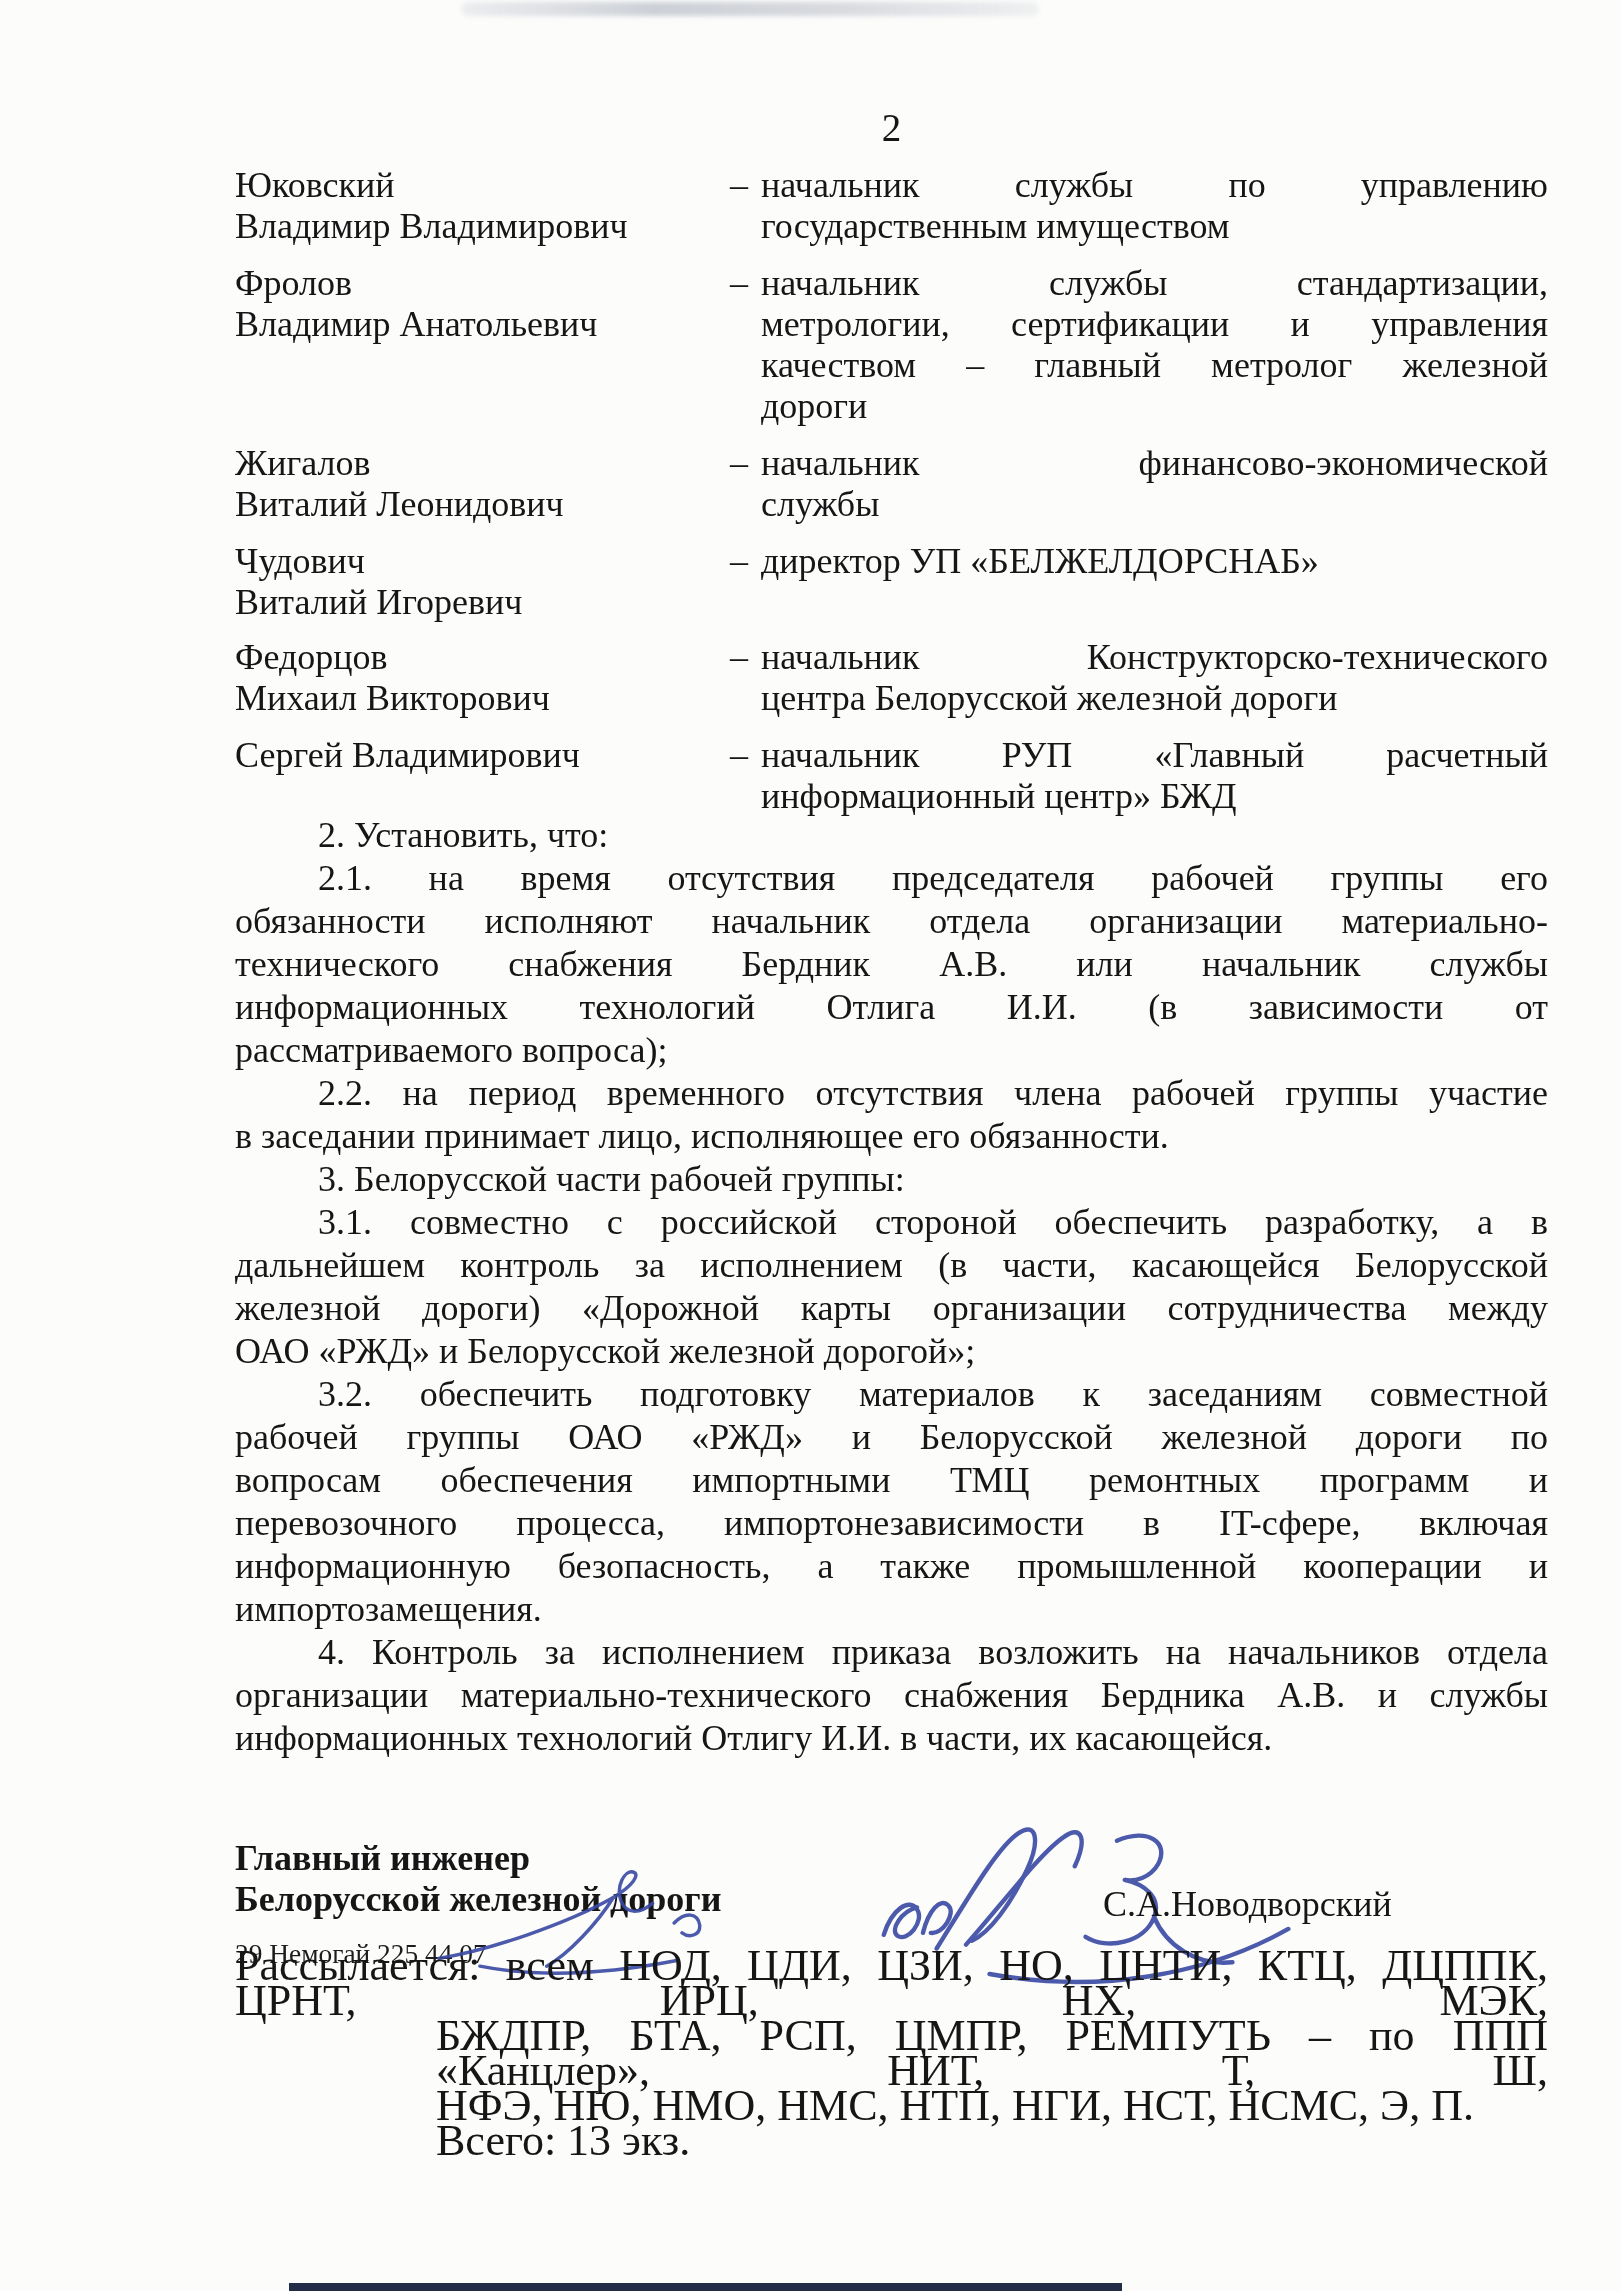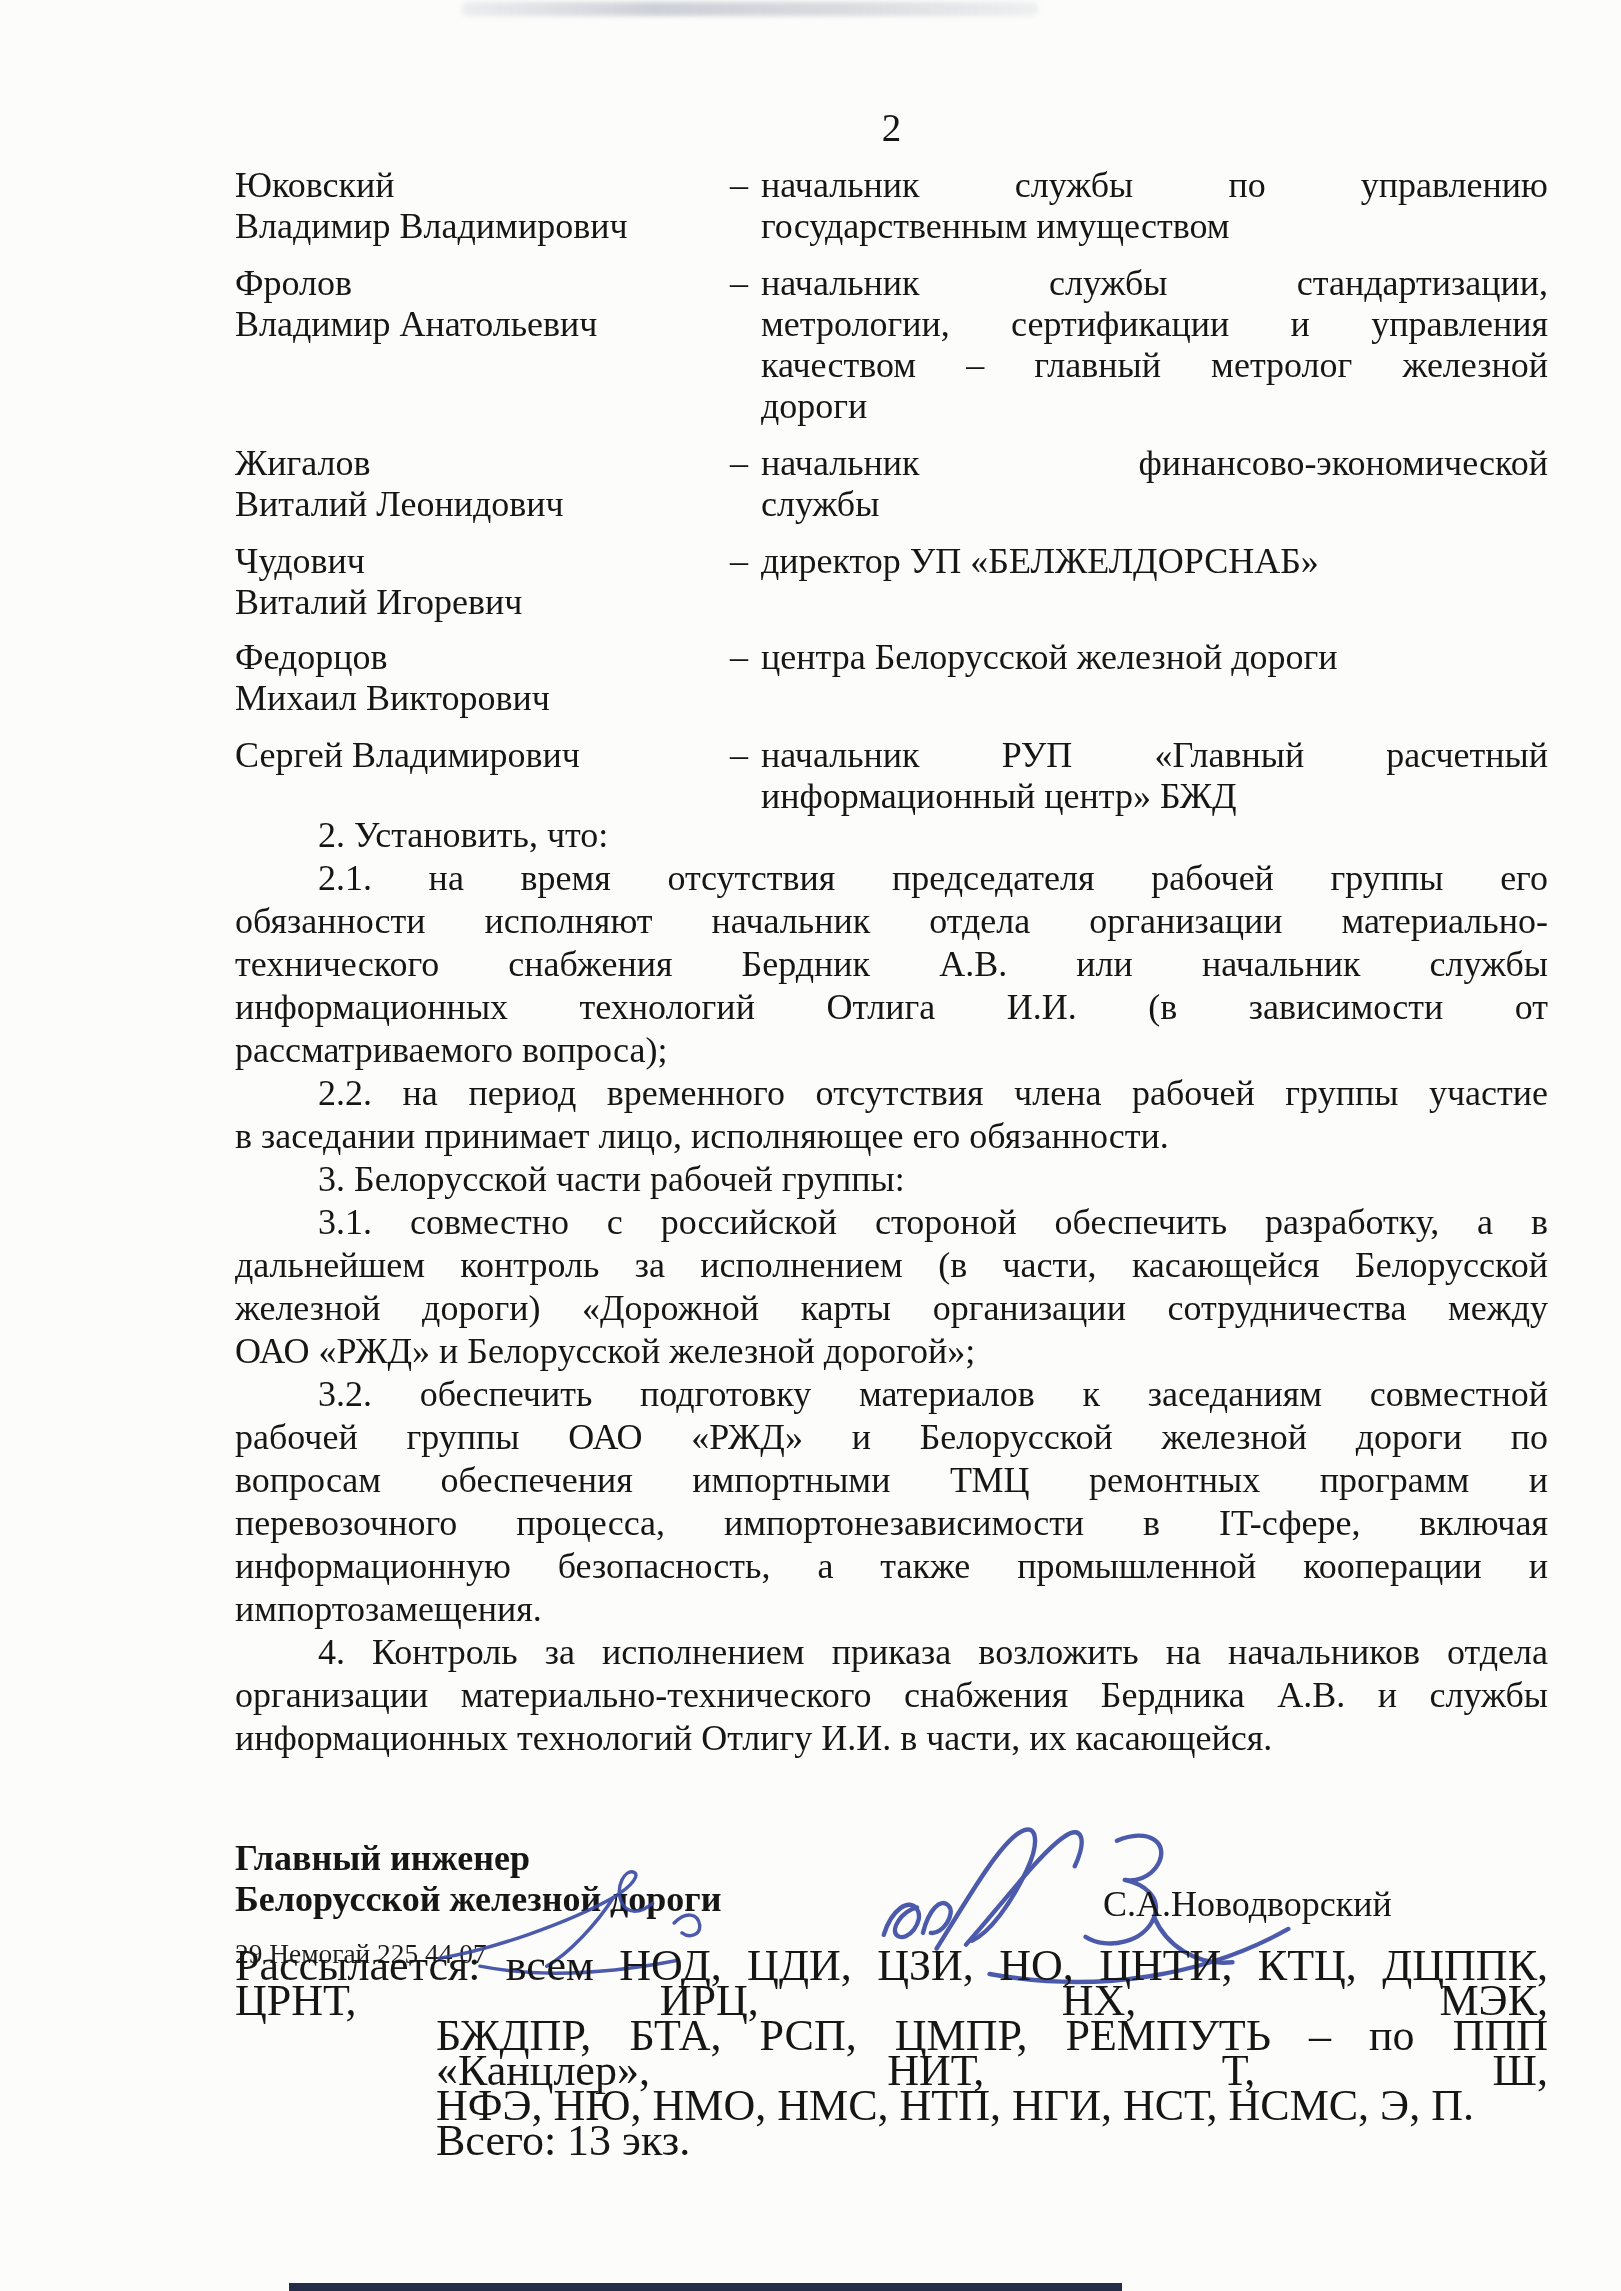--- a/index.html
+++ b/index.html
@@ -125,20 +125,21 @@
           </div>
       </div>
 
       <div class="row gap-lg">
         <div class="namecol">
             <div class="jline jfirst">Федорцов</div>
             <div class="jline jlast">Михаил Викторович</div>
           </div>
         <div class="dashcol">–</div>
         <div class="poscol">
+            <div class="jline jfirst">начальник Конструкторско-технического</div>
             <div class="jline jlast">центра Белорусской железной дороги</div>
           </div>
       </div>
 
       <div class="row">
         <div class="namecol">
             <div class="jline jlast">Сергей Владимирович</div>
           </div>
         <div class="dashcol">–</div>
         <div class="poscol">

